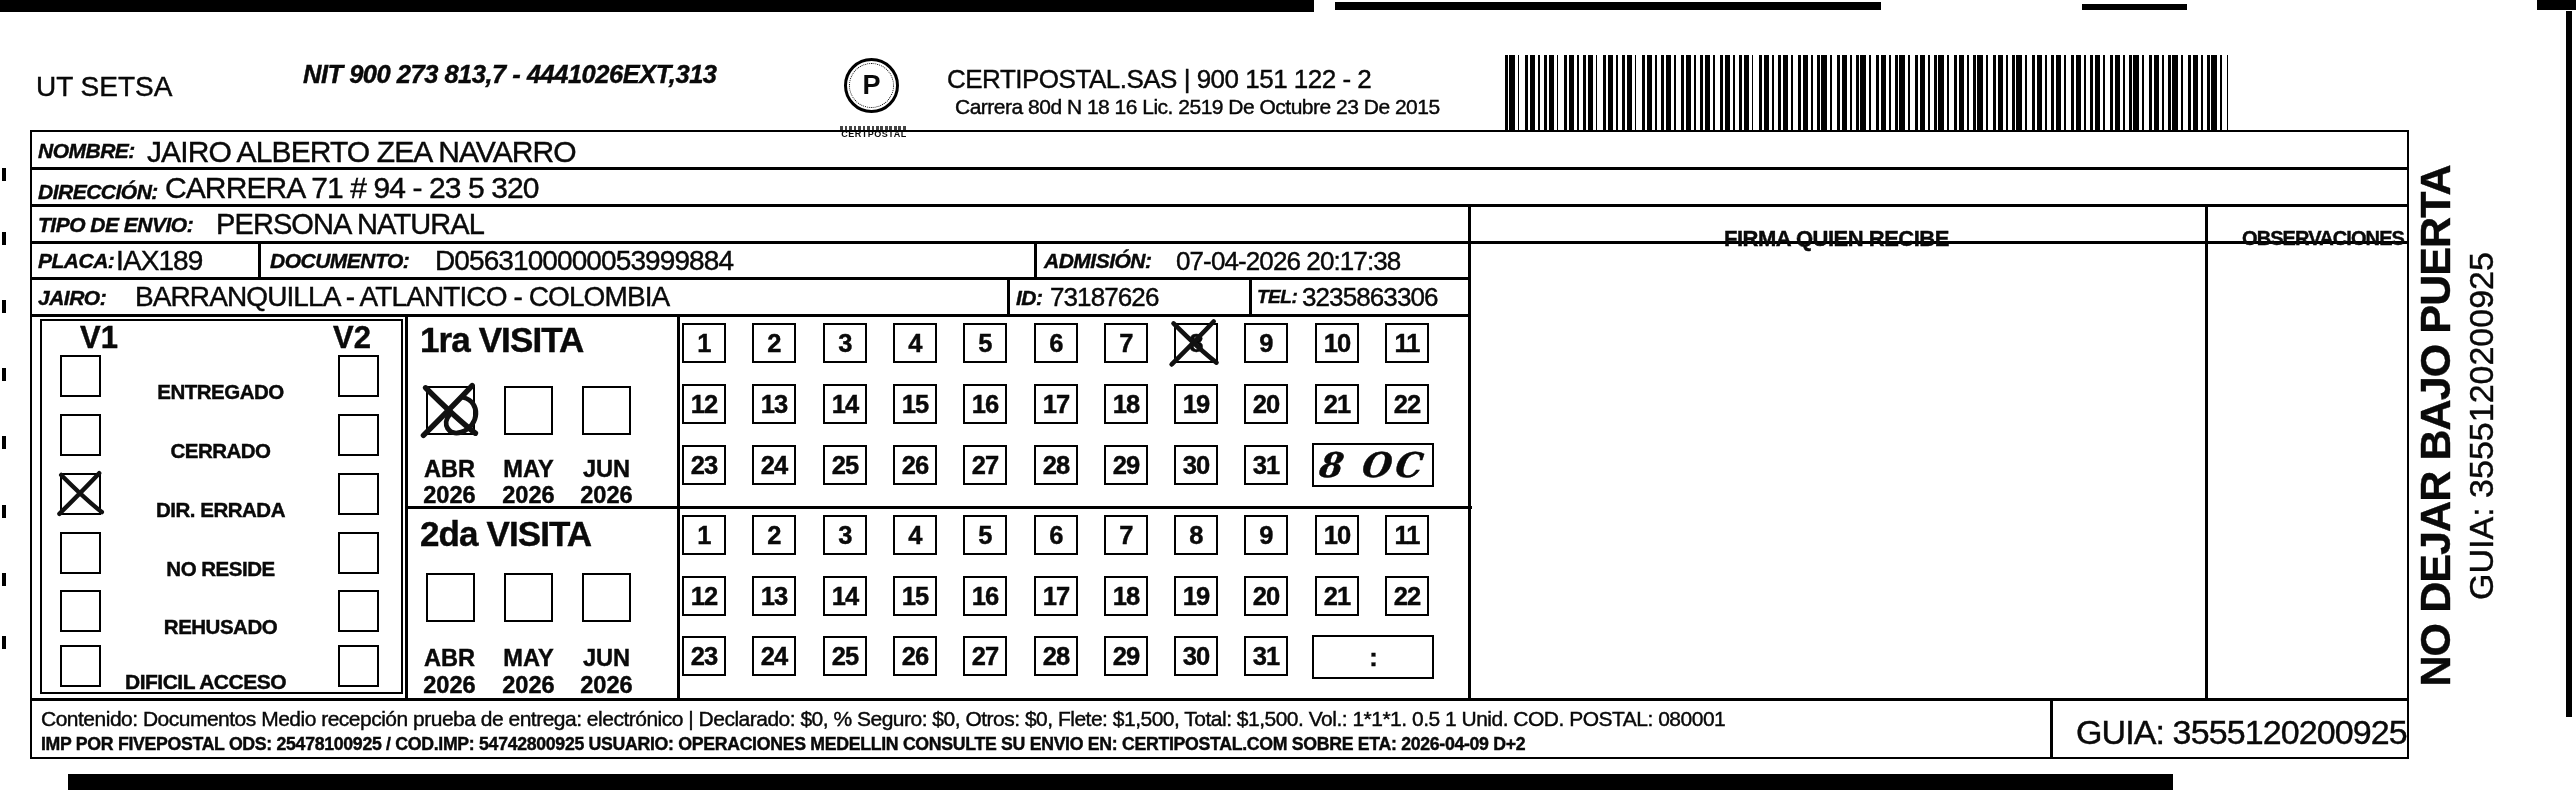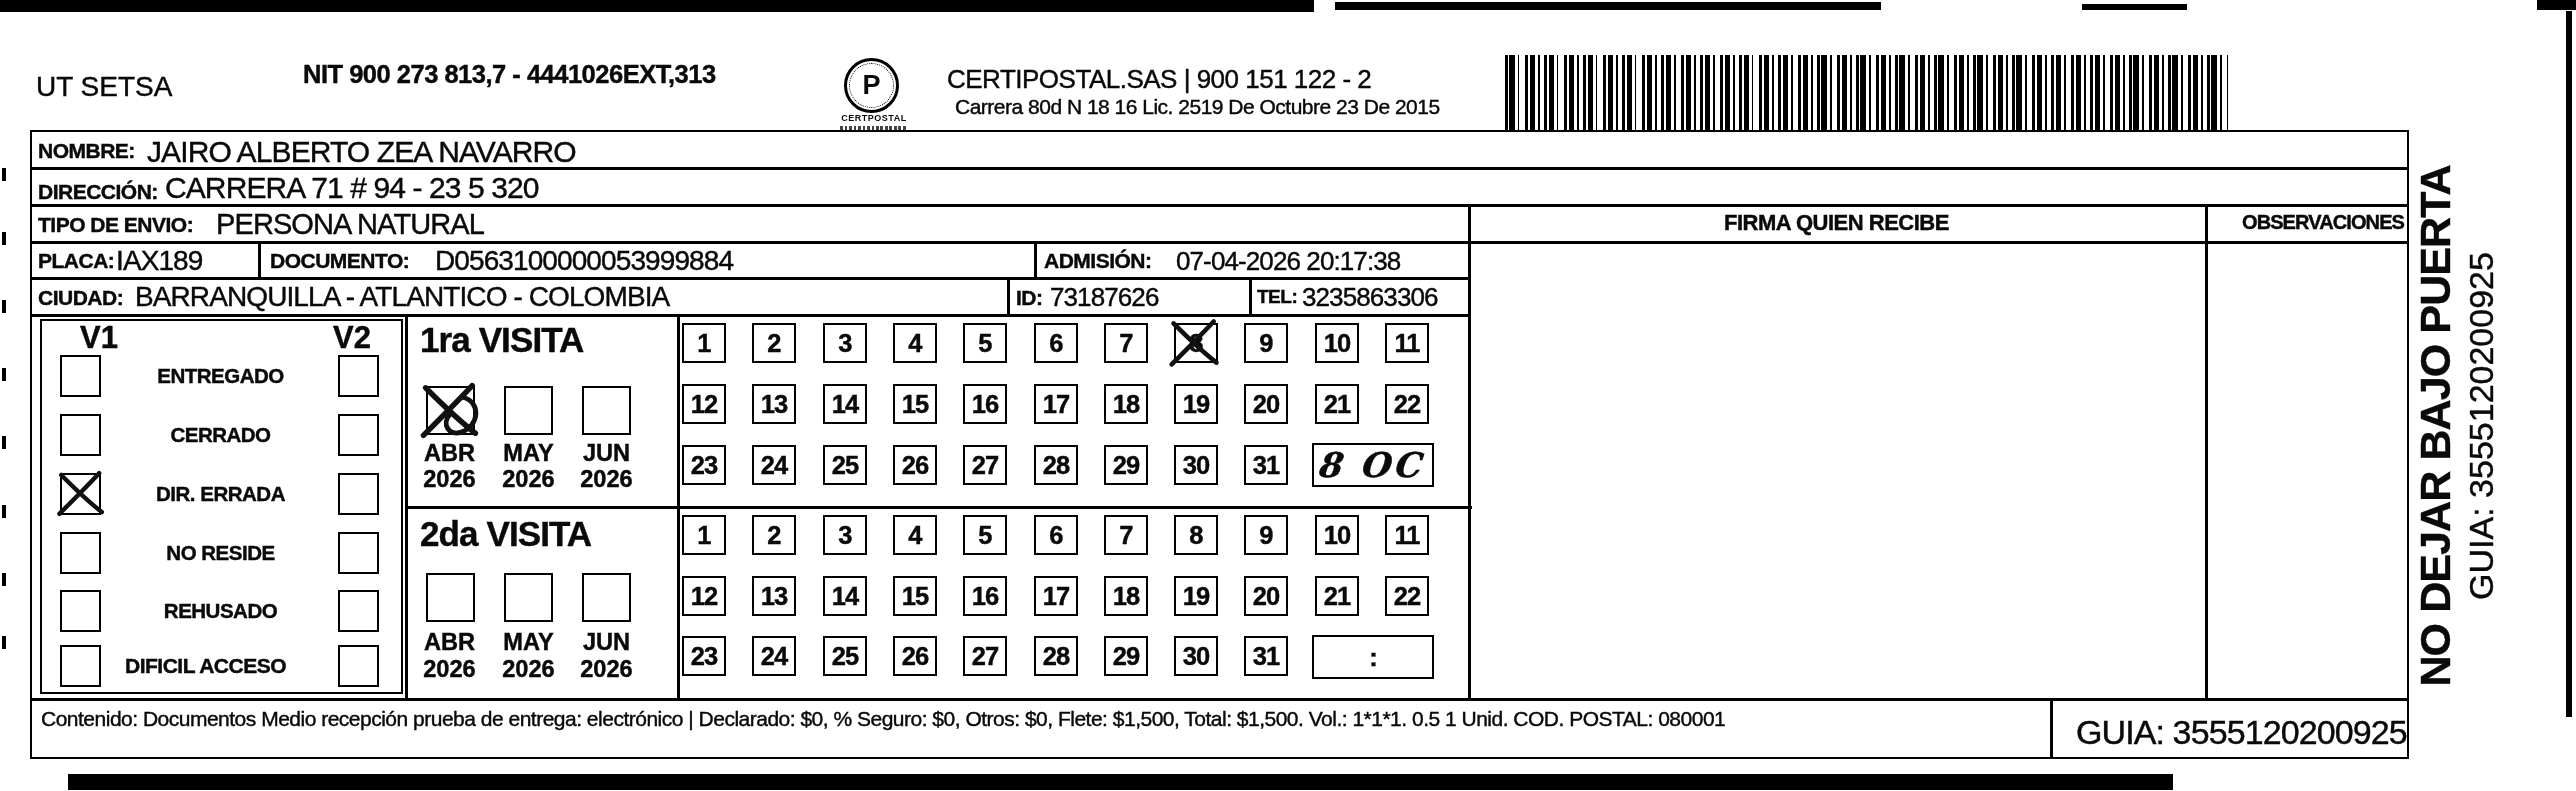--- a/index.html
+++ b/index.html
@@ -6,28 +6,28 @@
   html,body { background:#ffffff; }
   .sheet {
     position:relative; width:2576px; height:791px; background:#fff;
     font-family:"Liberation Sans", sans-serif; color:#0a0a0a; overflow:hidden;
   }
   .abs { position:absolute; }
   .hline { position:absolute; background:#000; height:2.7px; }
   .vline { position:absolute; background:#000; width:2.7px; }
   .bar  { position:absolute; background:#000; }
   .scan { -webkit-text-stroke:0.4px #000; }
-  .lbl  { font-weight:bold; letter-spacing:-0.5px; white-space:nowrap; }
+  .lbl  { font-weight:bold; letter-spacing:-0.5px; white-space:nowrap;font-style:italic; }
   .val  { letter-spacing:-0.9px; white-space:nowrap; }
   .outerbox { position:absolute; left:30px; top:130px; width:2379px; height:629px; border:2.7px solid #000; }
   .panelbox { position:absolute; left:40px; top:319px; width:363px; height:375px; border:2.7px solid #000; }
   .cb { position:absolute; border:2.7px solid #000; background:#fff; }
   .daybox { position:absolute; border:2.7px solid #000; display:flex; align-items:center; justify-content:center;
             font-weight:bold; font-size:25.5px; letter-spacing:-0.9px; -webkit-text-stroke:0.4px #000; }
-  .ctr { display:flex; align-items:center; justify-content:center; text-align:left; }
+  .ctr { display:flex; align-items:center; justify-content:center; text-align:left;margin-top:16px; }
   .barcode {
     position:absolute; left:1505px; top:55px; width:723px; height:75px;
     background: repeating-linear-gradient(90deg,#000 0 2.7px,#fff 2.7px 4.5px,#000 4.5px 10px,#fff 10px 12.7px,#000 12.7px 14.5px,#fff 14.5px 20px,#000 20px 23px,#fff 23px 24.6px,#000 24.6px 30px,#fff 30px 33px,#000 33px 35px,#fff 35px 39px);
   }
   .logo-ring { position:absolute; left:844px; top:58px; width:55px; height:55px; border:3.6px solid #000; border-radius:50%;
                display:flex; align-items:center; justify-content:center; }
   .logo-ring::before { content:""; position:absolute; inset:1.8px; border:1.8px dotted #000; border-radius:50%; }
   .logo-p { font-weight:bold; font-size:27px; }
   .logo-smudge { position:absolute; left:840px; top:126px; width:67px; height:4.5px;
                  background:repeating-linear-gradient(90deg,#444 0 2.7px,#fff 2.7px 4.5px); }
@@ -106,21 +106,21 @@
 
   <div class="abs scan lbl" style="left:38px;top:249px;font-size:21px">PLACA:</div>
   <div class="abs scan val" style="left:116px;top:245px;font-size:28px">IAX189</div>
 
   <div class="abs scan lbl" style="left:270px;top:249px;font-size:21px">DOCUMENTO:</div>
   <div class="abs scan val" style="left:435px;top:245px;font-size:28px">D0563100000053999884</div>
 
   <div class="abs scan lbl" style="left:1044px;top:249px;font-size:21px">ADMISIÓN:</div>
   <div class="abs scan val" style="left:1176px;top:246px;font-size:26px">07-04-2026 20:17:38</div>
 
-  <div class="abs scan lbl" style="left:38px;top:286px;font-size:21px">CIUDAD:</div>
+  <div class="abs scan lbl" style="left:38px;top:286px;font-size:21px">JAIRO:</div>
   <div class="abs scan val" style="left:135px;top:281px;font-size:28px">BARRANQUILLA - ATLANTICO - COLOMBIA</div>
 
   <div class="abs scan lbl" style="left:1016px;top:286px;font-size:21px">ID:</div>
   <div class="abs scan val" style="left:1050px;top:282px;font-size:26px">73187626</div>
 
   <div class="abs scan lbl" style="left:1257px;top:286px;font-size:19px">TEL:</div>
   <div class="abs scan val" style="left:1302px;top:282px;font-size:26px">3235863306</div>
 
   <div class="abs ctr scan" style="left:1468px;top:204px;width:737px;height:37px;font-weight:bold;font-size:22px;letter-spacing:-0.5px">FIRMA QUIEN RECIBE</div>
   <div class="abs ctr scan" style="left:2205px;top:204px;width:236px;height:37px;font-weight:bold;font-size:20px;letter-spacing:-0.9px">OBSERVACIONES</div>
@@ -130,20 +130,21 @@
   <div class="panelbox"></div>
   <div class="abs scan" style="left:80px;top:320px;font-size:31px;font-weight:bold">V1</div>
   <div class="abs scan" style="left:333px;top:320px;font-size:31px;font-weight:bold">V2</div>
   <div id="status-rows"></div>
 
   <div class="abs scan" style="left:420px;top:320px;font-size:35px;font-weight:bold;letter-spacing:-0.9px;white-space:nowrap">1ra VISITA</div>
   <div class="abs scan" style="left:420px;top:514px;font-size:35px;font-weight:bold;letter-spacing:-0.9px;white-space:nowrap">2da VISITA</div>
   <div id="visita-dynamic"></div>
 
   <div class="abs scan" style="left:41px;top:707px;font-size:21px;letter-spacing:-0.5px;white-space:nowrap">Contenido: Documentos Medio recepción prueba de entrega: electrónico | Declarado: $0, % Seguro: $0, Otros: $0, Flete: $1,500, Total: $1,500. Vol.: 1*1*1. 0.5  1 Unid. COD. POSTAL: 080001</div>
+  <div class="abs scan" style="left:41px;top:734px;font-size:17.7px;font-weight:bold;letter-spacing:-0.3px;white-space:nowrap">IMP POR FIVEPOSTAL ODS: 25478100925 / COD.IMP: 54742800925 USUARIO: OPERACIONES MEDELLIN CONSULTE SU ENVIO EN: CERTIPOSTAL.COM SOBRE ETA: 2026-04-09 D+2</div>
   <div class="abs scan" style="left:2076px;top:713px;font-size:34px;letter-spacing:-0.9px;white-space:nowrap">GUIA: 3555120200925</div>
 
   <div class="sideouter">
     <div class="sideinner">
       <div class="side1 scan">NO DEJAR BAJO PUERTA</div>
       <div class="side2 scan">GUIA: 3555120200925</div>
     </div>
   </div>
 
 <div class="cb" style="left:60px;top:355px;width:41px;height:42px"></div>

